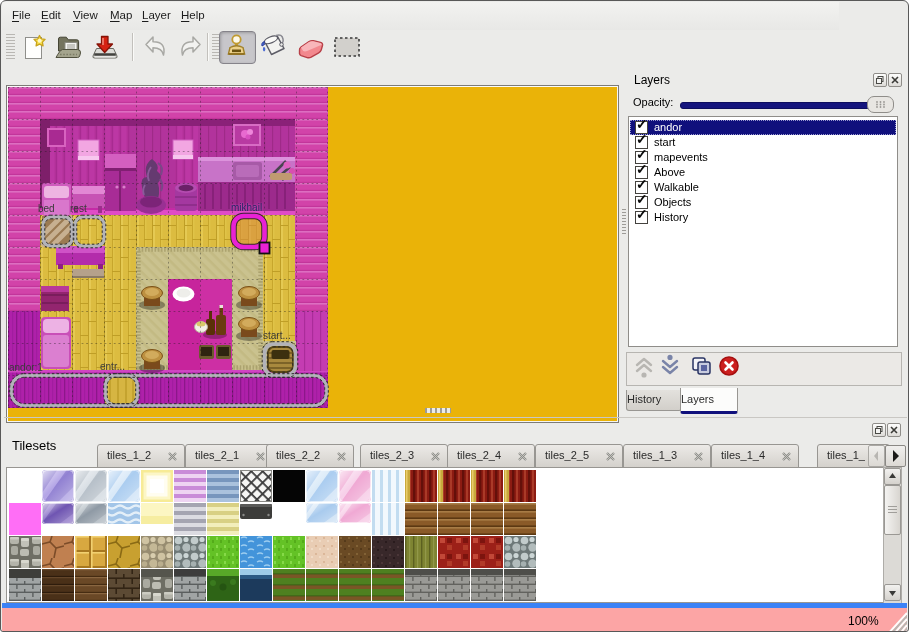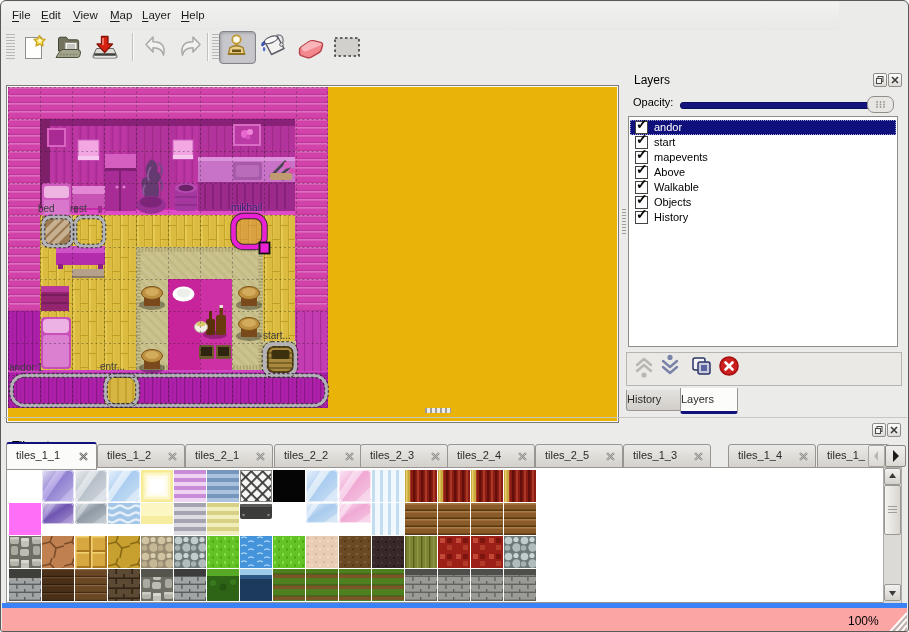--- a/index.html
+++ b/index.html
@@ -441,42 +441,35 @@
   </div>
   <div id="tdock">
     <span class="abs" style="left:8px;top:20px;font-size:13px">Tilesets</span>
     <div class="dockbtn" style="left:868px;top:5px"><svg width="12" height="12">
           <rect x="4" y="2.5" width="5" height="5" fill="none" stroke="#4a4a46"></rect>
           <rect x="2.5" y="4.5" width="5" height="5" fill="#f4f4f2" stroke="#4a4a46"></rect>
         </svg></div>
     <div class="dockbtn" style="left:883px;top:5px"><svg width="12" height="12">
           <path d="M3 3 L9 9 M9 3 L3 9" stroke="#3a3a36" stroke-width="1.6"></path>
         </svg></div>
-    <div class="ttab" style="left:2px;top:24px;width:89px;height:25px;background:#fbfbfa;border-top:2px solid #10107c;z-index:3">
-        <span style="position:absolute;left:9px;top:5px">tiles_1_1</span>
-        <svg style="position:absolute;right:7px;top:7px" width="11" height="11">
-          <path d="M2 2 L9 9 M9 2 L2 9" stroke="#6a6a66" stroke-width="2.2"></path>
-          <path d="M2 2 L9 9 M9 2 L2 9" stroke="#b5b5b0" stroke-width="1"></path>
-        </svg>
-      </div>
     <div class="ttab" style="left:93px;width:86px">
         <span style="position:absolute;left:9px;top:4px">tiles_1_2</span>
         <svg style="position:absolute;right:6px;top:6px" width="11" height="11">
           <path d="M2 2 L9 9 M9 2 L2 9" stroke="#8a8a86" stroke-width="2.2"></path>
           <path d="M2 2 L9 9 M9 2 L2 9" stroke="#c2c2bd" stroke-width="1"></path>
         </svg>
       </div>
     <div class="ttab" style="left:181px;width:86px">
         <span style="position:absolute;left:9px;top:4px">tiles_2_1</span>
         <svg style="position:absolute;right:6px;top:6px" width="11" height="11">
           <path d="M2 2 L9 9 M9 2 L2 9" stroke="#8a8a86" stroke-width="2.2"></path>
           <path d="M2 2 L9 9 M9 2 L2 9" stroke="#c2c2bd" stroke-width="1"></path>
         </svg>
       </div>
-    <div class="ttab" style="left:270px;width:86px">
+    <div class="ttab" style="left:262px;width:86px">
         <span style="position:absolute;left:9px;top:4px">tiles_2_2</span>
         <svg style="position:absolute;right:6px;top:6px" width="11" height="11">
           <path d="M2 2 L9 9 M9 2 L2 9" stroke="#8a8a86" stroke-width="2.2"></path>
           <path d="M2 2 L9 9 M9 2 L2 9" stroke="#c2c2bd" stroke-width="1"></path>
         </svg>
       </div>
     <div class="ttab" style="left:356px;width:86px">
         <span style="position:absolute;left:9px;top:4px">tiles_2_3</span>
         <svg style="position:absolute;right:6px;top:6px" width="11" height="11">
           <path d="M2 2 L9 9 M9 2 L2 9" stroke="#8a8a86" stroke-width="2.2"></path>
@@ -497,21 +490,21 @@
           <path d="M2 2 L9 9 M9 2 L2 9" stroke="#c2c2bd" stroke-width="1"></path>
         </svg>
       </div>
     <div class="ttab" style="left:619px;width:86px">
         <span style="position:absolute;left:9px;top:4px">tiles_1_3</span>
         <svg style="position:absolute;right:6px;top:6px" width="11" height="11">
           <path d="M2 2 L9 9 M9 2 L2 9" stroke="#8a8a86" stroke-width="2.2"></path>
           <path d="M2 2 L9 9 M9 2 L2 9" stroke="#c2c2bd" stroke-width="1"></path>
         </svg>
       </div>
-    <div class="ttab" style="left:724px;width:86px">
+    <div class="ttab" style="left:707px;width:86px">
         <span style="position:absolute;left:9px;top:4px">tiles_1_4</span>
         <svg style="position:absolute;right:6px;top:6px" width="11" height="11">
           <path d="M2 2 L9 9 M9 2 L2 9" stroke="#8a8a86" stroke-width="2.2"></path>
           <path d="M2 2 L9 9 M9 2 L2 9" stroke="#c2c2bd" stroke-width="1"></path>
         </svg>
       </div>
     <div class="ttab" style="left:813px;width:71px">
         <span style="position:absolute;left:9px;top:4px">tiles_1_</span>
         <svg style="position:absolute;right:6px;top:6px" width="11" height="11">
           <path d="M2 2 L9 9 M9 2 L2 9" stroke="#8a8a86" stroke-width="2.2"></path>

